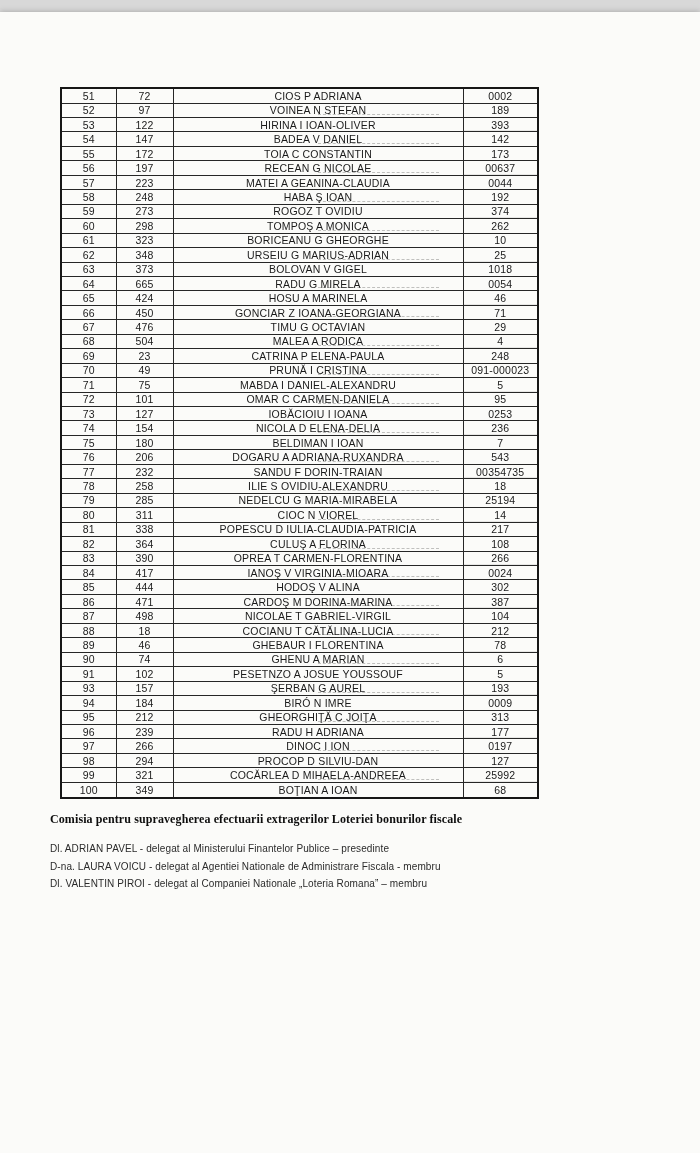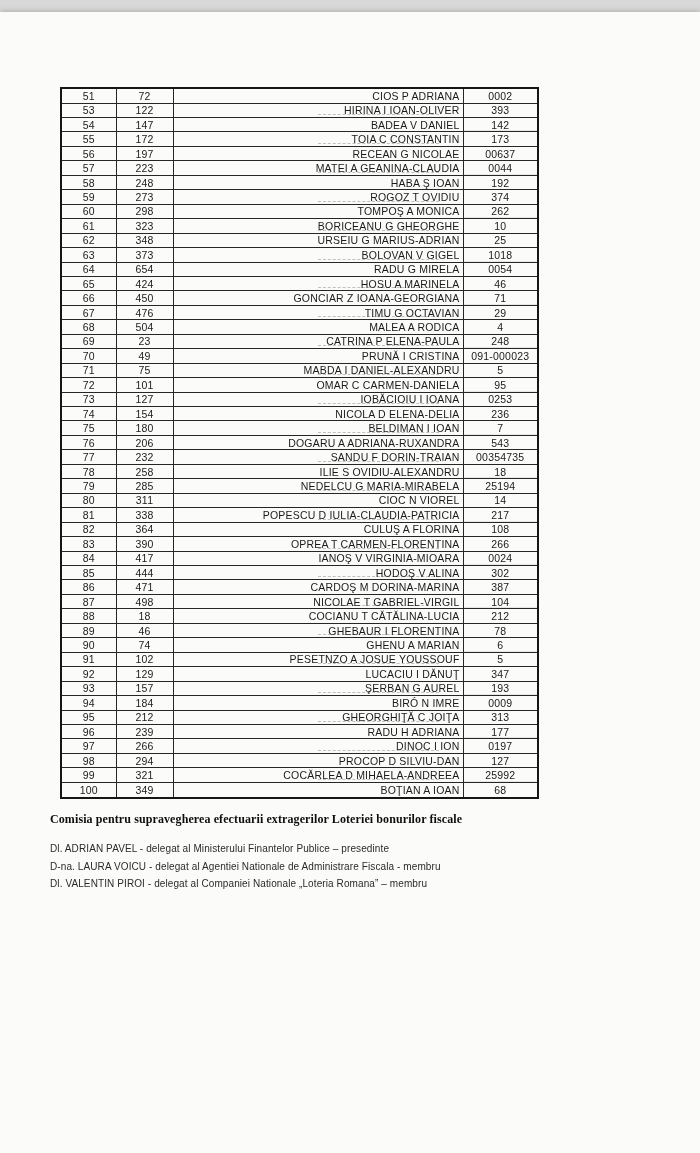--- a/index.html
+++ b/index.html
@@ -29,21 +29,21 @@
     border: 1px solid #262626;
     font-size: 10.5px;
     line-height: 12px;
     padding: 0 3px;
     white-space: nowrap;
     overflow: hidden;
     color: #1a1a1a;
     letter-spacing: .2px;
   }
   td.c0, td.c1 { text-align: center; }
-  td.c2 { text-align: right; padding-left: 5px; }
+  td.c2 { text-align: center; padding-left: 5px; }
   td.c3 { text-align: center; padding-left: 4px; }
   
   td.c2 { position: relative; }
   tr:nth-child(2n) td.c2::after {
     content: "";
     position: absolute;
     right: 8%;
     bottom: 2px;
     width: 42%;
     border-bottom: 1px dashed rgba(40,40,40,.28);
@@ -85,20 +85,26 @@
       <col style="width:75px">
     </colgroup>
     <tbody>
         <tr>
           <td class="c0">51</td>
           <td class="c1">72</td>
           <td class="c2">CIOS P ADRIANA</td>
           <td class="c3">0002</td>
         </tr>
         <tr>
+          <td class="c0">52</td>
+          <td class="c1">97</td>
+          <td class="c2">VOINEA N STEFAN</td>
+          <td class="c3">189</td>
+        </tr>
+        <tr>
           <td class="c0">53</td>
           <td class="c1">122</td>
           <td class="c2">HIRINA I IOAN-OLIVER</td>
           <td class="c3">393</td>
         </tr>
         <tr>
           <td class="c0">54</td>
           <td class="c1">147</td>
           <td class="c2">BADEA V DANIEL</td>
           <td class="c3">142</td>
@@ -152,21 +158,21 @@
           <td class="c3">25</td>
         </tr>
         <tr>
           <td class="c0">63</td>
           <td class="c1">373</td>
           <td class="c2">BOLOVAN V GIGEL</td>
           <td class="c3">1018</td>
         </tr>
         <tr>
           <td class="c0">64</td>
-          <td class="c1">654</td>
+          <td class="c1">665</td>
           <td class="c2">RADU G MIRELA</td>
           <td class="c3">0054</td>
         </tr>
         <tr>
           <td class="c0">65</td>
           <td class="c1">424</td>
           <td class="c2">HOSU A MARINELA</td>
           <td class="c3">46</td>
         </tr>
         <tr>
@@ -317,26 +323,20 @@
           <td class="c0">90</td>
           <td class="c1">74</td>
           <td class="c2">GHENU A MARIAN</td>
           <td class="c3">6</td>
         </tr>
         <tr>
           <td class="c0">91</td>
           <td class="c1">102</td>
           <td class="c2">PESETNZO A JOSUE YOUSSOUF</td>
           <td class="c3">5</td>
-        </tr>
-        <tr>
-          <td class="c0">92</td>
-          <td class="c1">129</td>
-          <td class="c2">LUCACIU I DĂNUŢ</td>
-          <td class="c3">347</td>
         </tr>
         <tr>
           <td class="c0">93</td>
           <td class="c1">157</td>
           <td class="c2">ŞERBAN G AUREL</td>
           <td class="c3">193</td>
         </tr>
         <tr>
           <td class="c0">94</td>
           <td class="c1">184</td>

